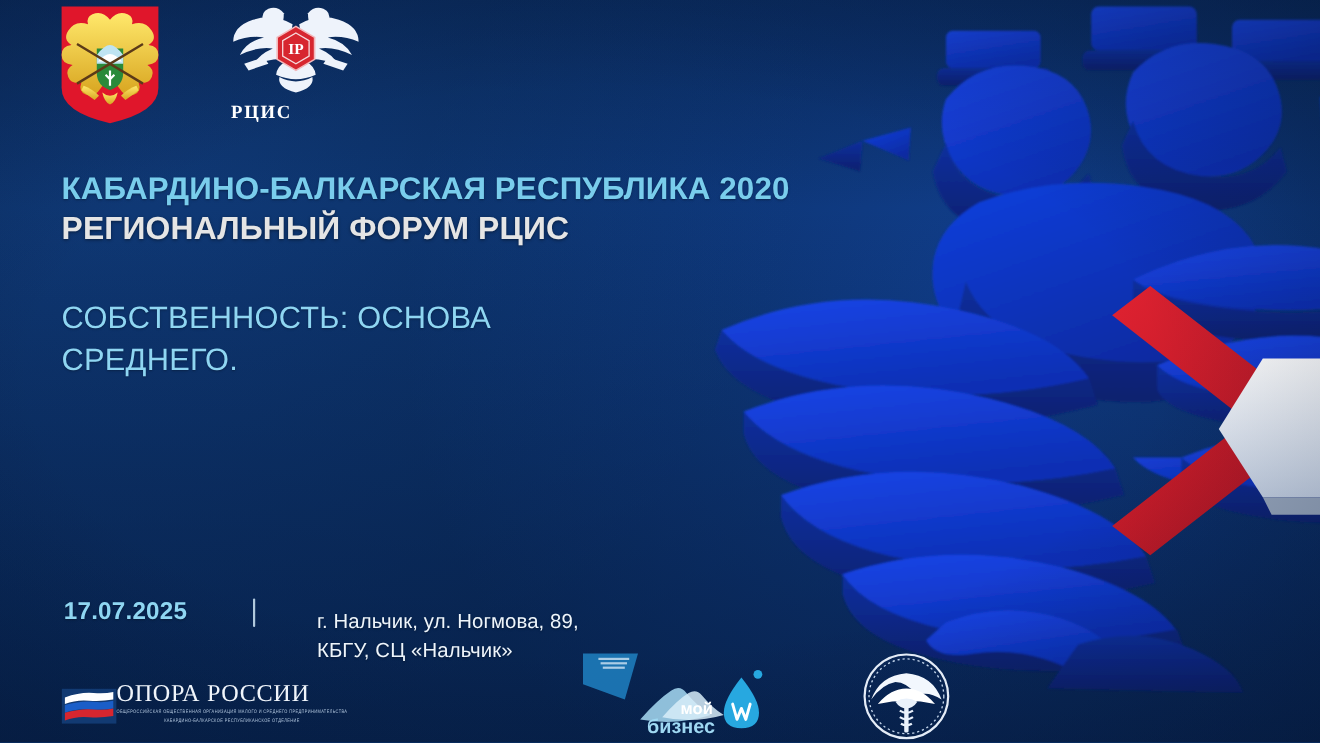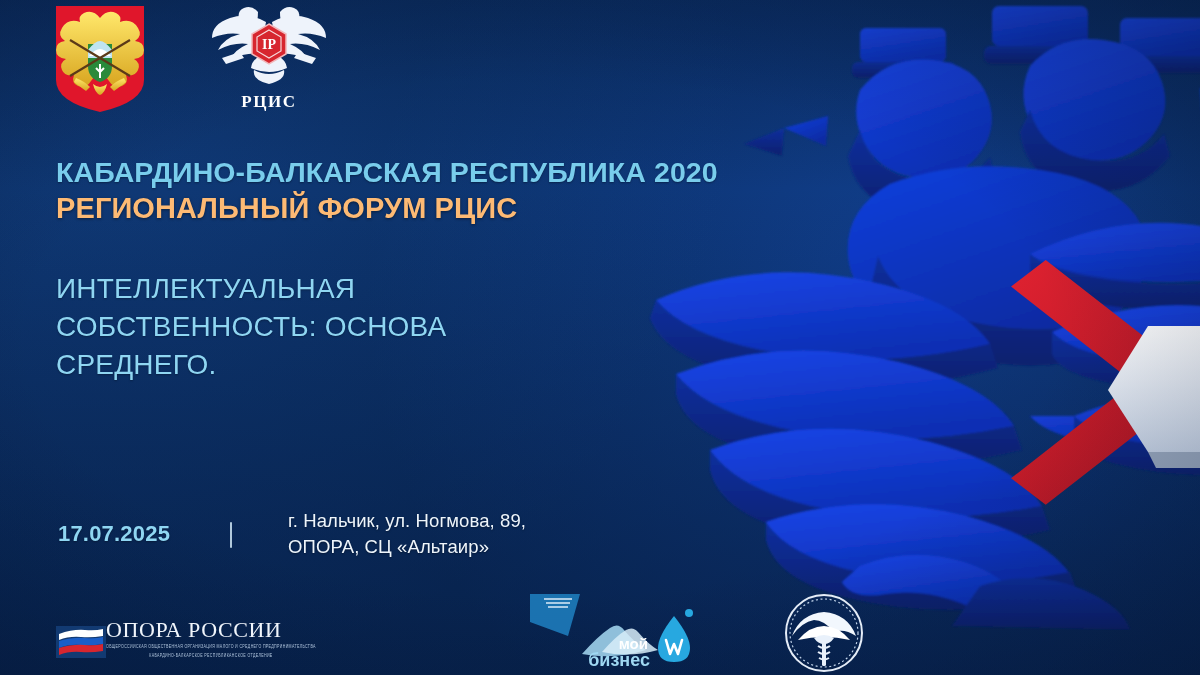--- a/index.html
+++ b/index.html
@@ -30,34 +30,34 @@
 
   
   .eagle-art{position:absolute;left:560px;top:-30px;width:700px;height:660px;}
   .eagle-art svg{display:block;width:100%;height:100%;}
 
   
   .top-logos{position:absolute;left:52px;top:4px;display:flex;align-items:flex-start;gap:62px;}
   .kbr-emblem{width:96px;height:110px;position:relative;}
   .rcis-logo{width:118px;height:118px;position:relative;}
   .rcis-word{
-    position:absolute;left:0;right:0;top:88px;text-align:center;
+    position:absolute;left:0;right:0;top:88px;
     color:#ffffff;font-size:17px;letter-spacing:1.6px;font-weight:700;
     font-family:"Liberation Serif","DejaVu Serif",serif;
   }
 
   
   .heads{position:absolute;left:56px;top:158px;width:700px;}
   .h-cyan{
     color:#79cdec;font-size:28.5px;font-weight:700;letter-spacing:.1px;
     line-height:1.04;margin:0 0 5px 0;white-space:nowrap;
     text-shadow:0 1px 2px rgba(0,0,0,.35);
   }
   .h-white{
-    color:#fdba74;font-size:29px;font-weight:700;letter-spacing:.1px;
+    color:#e5e5e5;font-size:29px;font-weight:700;letter-spacing:.1px;
     line-height:1.04;margin:0;white-space:nowrap;
     text-shadow:0 1px 3px rgba(0,0,0,.45);
   }
   .subtitle{
     position:absolute;left:56px;top:270px;width:640px;
     color:#8fd6f2;font-size:28px;font-weight:400;line-height:1.36;
     letter-spacing:.2px;text-shadow:0 1px 2px rgba(0,0,0,.30);
   }
   .subtitle div{white-space:nowrap;}
 
@@ -66,21 +66,21 @@
   .meta .date{
     color:#8fd6f2;font-size:22px;font-weight:700;letter-spacing:.2px;
     white-space:nowrap;text-shadow:0 1px 2px rgba(0,0,0,.3);
   }
   .meta .sep{
     width:2px;height:26px;background:#cfe6f5;opacity:.85;
     margin:1px 24px 0 28px;border-radius:1px;
   }
   .meta .venue{
     color:#eef5fb;font-size:18.5px;line-height:1.42;font-weight:400;
-    letter-spacing:.1px;white-space:nowrap;text-shadow:0 1px 2px rgba(0,0,0,.35);
+    letter-spacing:.1px;white-space:nowrap;text-shadow:0 1px 2px rgba(0,0,0,.35);margin-top:44px;
   }
 
   
   .partners{position:absolute;left:0;top:588px;width:1200px;height:87px;}
   .p{position:absolute;}
   .p-opora{left:56px;top:18px;width:240px;height:52px;display:flex;align-items:flex-end;gap:0;}
   .opora-flag{width:50px;height:32px;position:relative;flex:0 0 auto;}
   .opora-txt{display:flex;flex-direction:column;justify-content:center;}
   .opora-name{
     color:#f0f5fb;font-family:"Liberation Serif","DejaVu Serif",serif;
@@ -248,31 +248,30 @@
     </div>
 
   </div>
 
   <div class="heads">
     <div class="h-cyan">КАБАРДИНО-БАЛКАРСКАЯ РЕСПУБЛИКА 2020</div>
     <div class="h-white">РЕГИОНАЛЬНЫЙ ФОРУМ РЦИС</div>
   </div>
 
   <div class="subtitle">
-    <div>ИНТЕЛЛЕКТУАЛЬНАЯ</div>
     <div>СОБСТВЕННОСТЬ: ОСНОВА</div>
     <div>СРЕДНЕГО.</div>
   </div>
 
   <div class="meta">
     <div class="date">17.07.2025</div>
     <div class="sep"></div>
     <div class="venue">
       <div>г. Нальчик, ул. Ногмова, 89,</div>
-      <div>ОПОРА, СЦ «Альтаир»</div>
+      <div>КБГУ, СЦ «Нальчик»</div>
     </div>
   </div>
 
   <div class="partners">
 
     <div class="p p-opora">
       <div class="opora-flag">
         <svg viewBox="0 0 50 32" width="50" height="32" xmlns="http://www.w3.org/2000/svg">
           <rect x="0" y="0" width="50" height="32" fill="#123a72"></rect>
           <path d="M3 8 q14 -5 26 -4 q10 1 18 -1 l0 7 q-12 2 -22 1 q-12 -1 -22 3 z" fill="#ffffff"></path>

